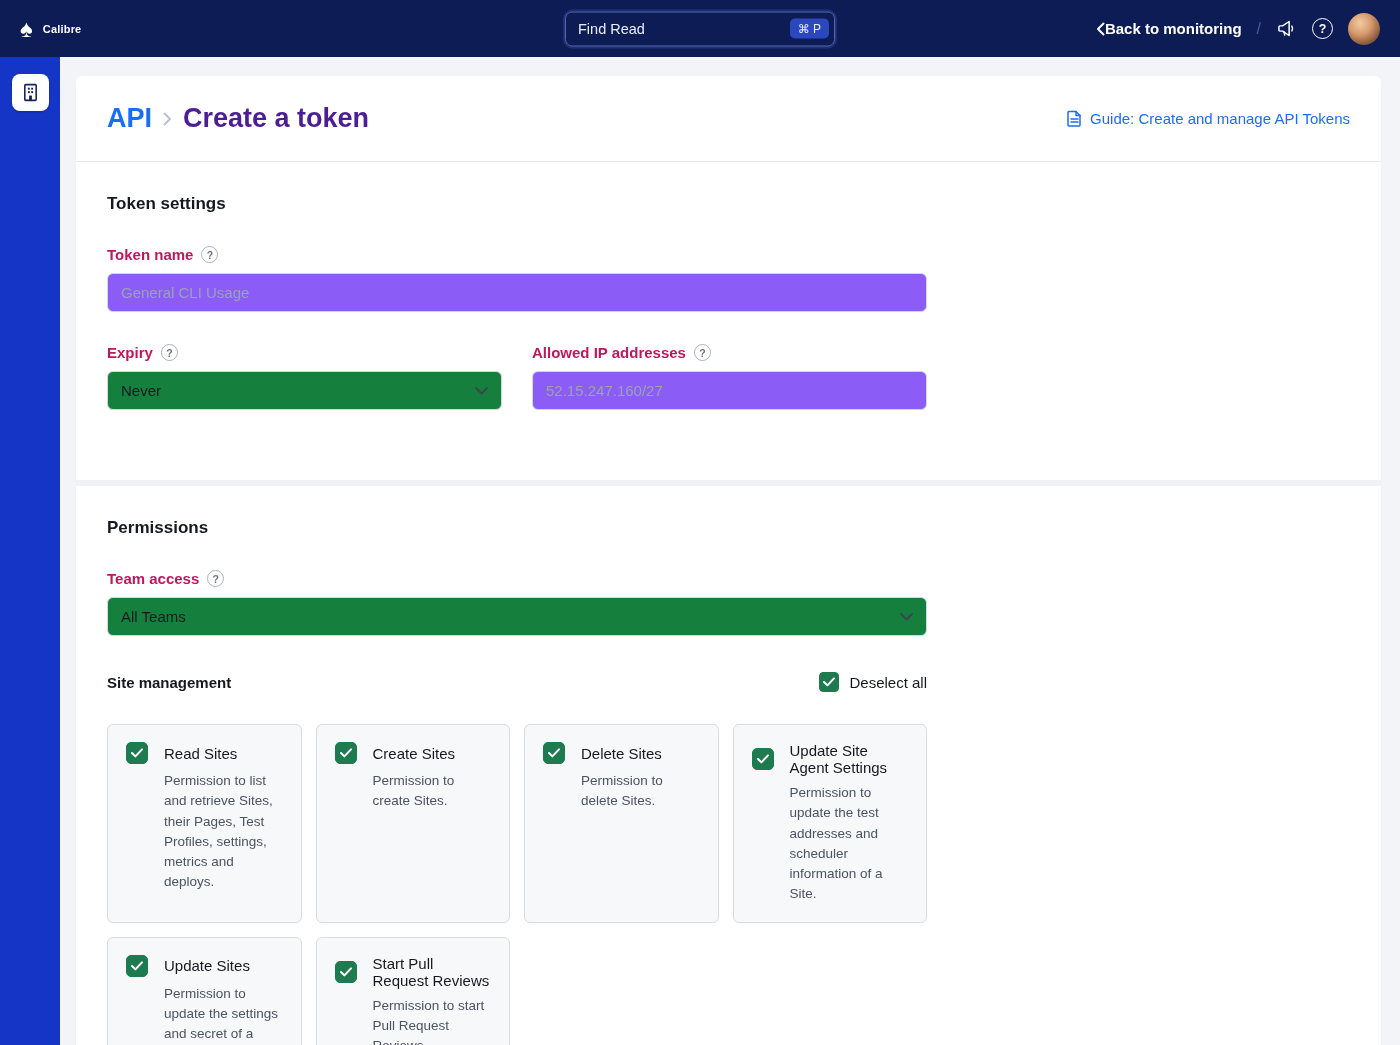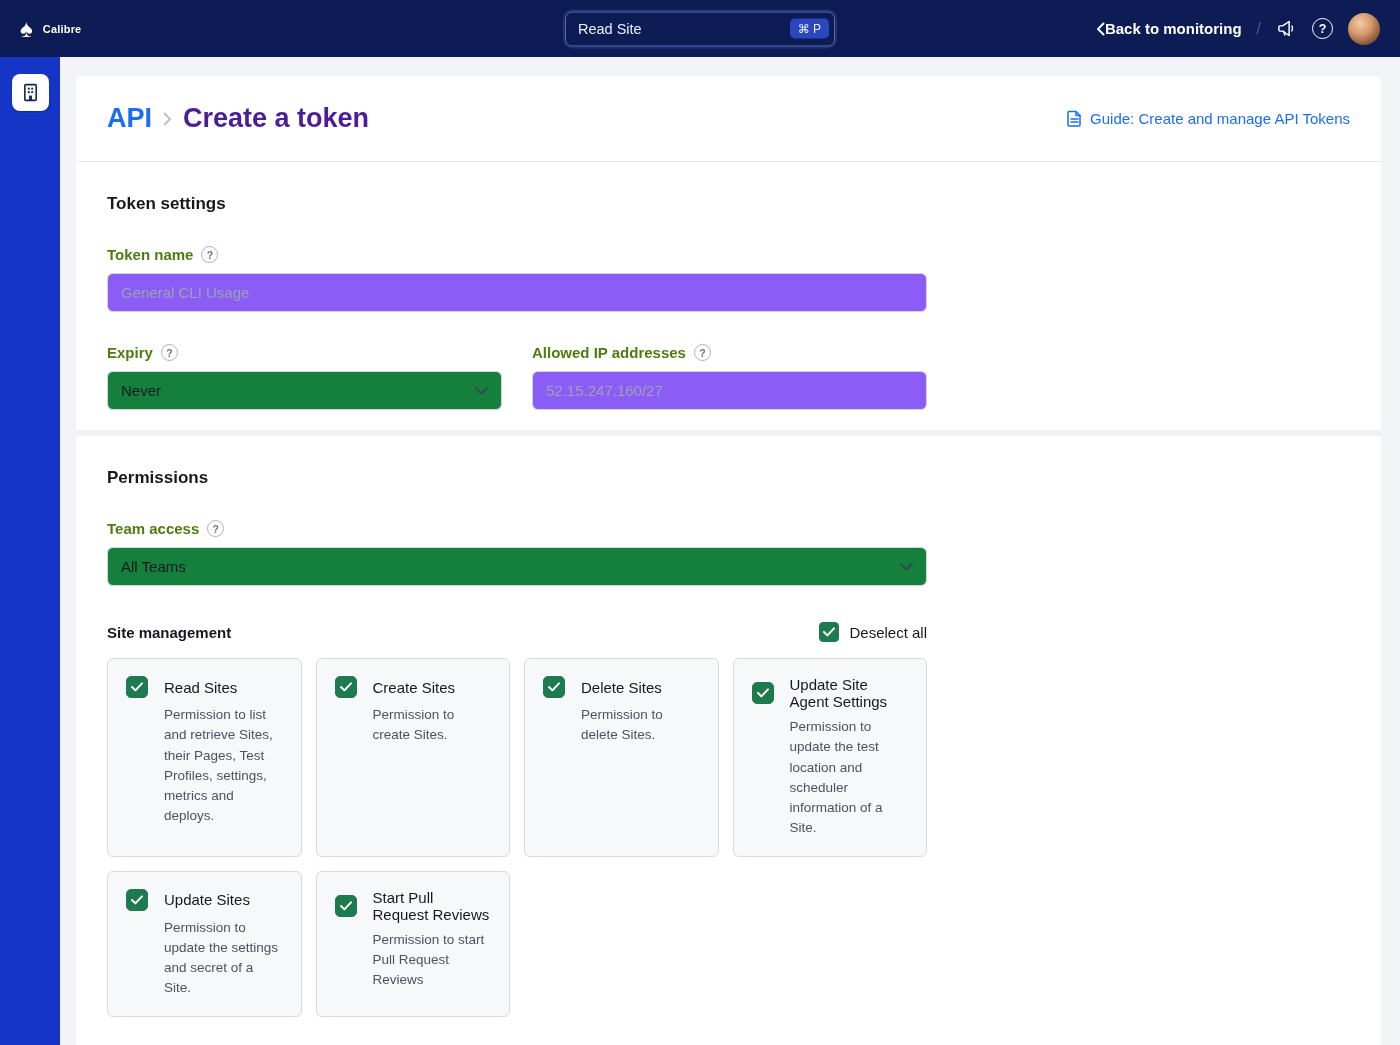--- a/index.html
+++ b/index.html
@@ -92,27 +92,27 @@
     display: flex; align-items: center; justify-content: space-between;
     padding: 27px 31px;
     border-bottom: 1px solid #e6e8ec;
   }
   .breadcrumb { display: flex; align-items: center; gap: 11px; font-size: 27px; font-weight: 700; }
   .crumb-link { color: #1a6ef5; cursor: pointer; }
   .crumb-page { color: #4c1d95; }
   .guide-link { display: flex; align-items: center; gap: 8px; color: #1a6ef5; font-size: 15px; cursor: pointer; }
 
   
-  .section { padding: 32px 31px 20px; }
+  .section { padding: 32px 31px 70px; }
   .section-divider { height: 6px; background: #eff1f5; }
   .section h2 { font-size: 17px; font-weight: 700; color: #15191f; margin-bottom: 32px; }
   .form { max-width: 820px; }
 
   .label-row { display: flex; align-items: center; gap: 8px; margin-bottom: 10px; }
-  .label-row label { font-size: 15px; font-weight: 700; color: #4d7c0f; }
+  .label-row label { font-size: 15px; font-weight: 700; color: #be185d; }
   .help-badge {
     width: 17px; height: 17px;
     border: 1px solid #aab2bf; border-radius: 50%;
     display: flex; align-items: center; justify-content: center;
     font-size: 10.5px; font-weight: 700; color: #6b7280;
     cursor: pointer;
   }
 
   .field { margin-bottom: 32px; }
   .field:last-child { margin-bottom: 0; }
@@ -137,21 +137,21 @@
     display: flex; align-items: center; justify-content: space-between;
     font-size: 15px; color: #15191f;
     background: #15803d; cursor: pointer;
   }
 
   
   .perm-section { padding-bottom: 14px; }
   .site-mgmt-row {
     max-width: 820px;
     display: flex; align-items: center; justify-content: space-between;
-    margin-top: 36px; margin-bottom: 16px;
+    margin-top: 36px; margin-bottom: 32px;
   }
   .site-mgmt-row h3 { font-size: 15px; font-weight: 700; }
   .deselect { display: flex; align-items: center; gap: 10px; cursor: pointer; }
   .deselect-label { font-size: 15px; color: #15191f; }
 
   .checkbox {
     width: 22px; height: 22px; flex-shrink: 0;
     border: 1.5px solid #9aa3b1; border-radius: 5px;
     background: #fff;
     display: flex; align-items: center; justify-content: center;
@@ -186,21 +186,21 @@
 </head>
 <body>
 
 <header class="navbar">
   <div class="nav-left">
     <span class="logo-spade">♠</span>
     <span class="brand">Calibre</span>
   </div>
 
   <div class="nav-search">
-    <span class="search-text">Read Site</span>
+    <span class="search-text">Find Read</span>
     <span class="kbd">⌘ P</span>
   </div>
 
   <div class="nav-right">
     <a class="back-link">
       <svg width="9" height="14" viewBox="0 0 9 14" fill="none">
           <path d="M7.5 1.5 L2 7 L7.5 12.5" stroke="#fff" stroke-width="2" stroke-linecap="round" stroke-linejoin="round"></path>
         </svg>
       <span>Back to monitoring</span>
     </a>
@@ -362,21 +362,21 @@
 
           <div class="perm-card">
             <div class="perm-head">
               <span class="checkbox checked">
                 <svg width="12" height="10" viewBox="0 0 12 10" fill="none">
                     <path d="M1 5 L4.4 8.4 L11 1.4" stroke="#fff" stroke-width="2" stroke-linecap="round" stroke-linejoin="round"></path>
                   </svg>
               </span>
               <span class="perm-title">Update Site Agent Settings</span>
             </div>
-            <p class="perm-desc">Permission to update the test location and scheduler information of a Site.</p>
+            <p class="perm-desc">Permission to update the test addresses and scheduler information of a Site.</p>
           </div>
 
           <div class="perm-card">
             <div class="perm-head">
               <span class="checkbox checked">
                 <svg width="12" height="10" viewBox="0 0 12 10" fill="none">
                     <path d="M1 5 L4.4 8.4 L11 1.4" stroke="#fff" stroke-width="2" stroke-linecap="round" stroke-linejoin="round"></path>
                   </svg>
               </span>
               <span class="perm-title">Update Sites</span>

